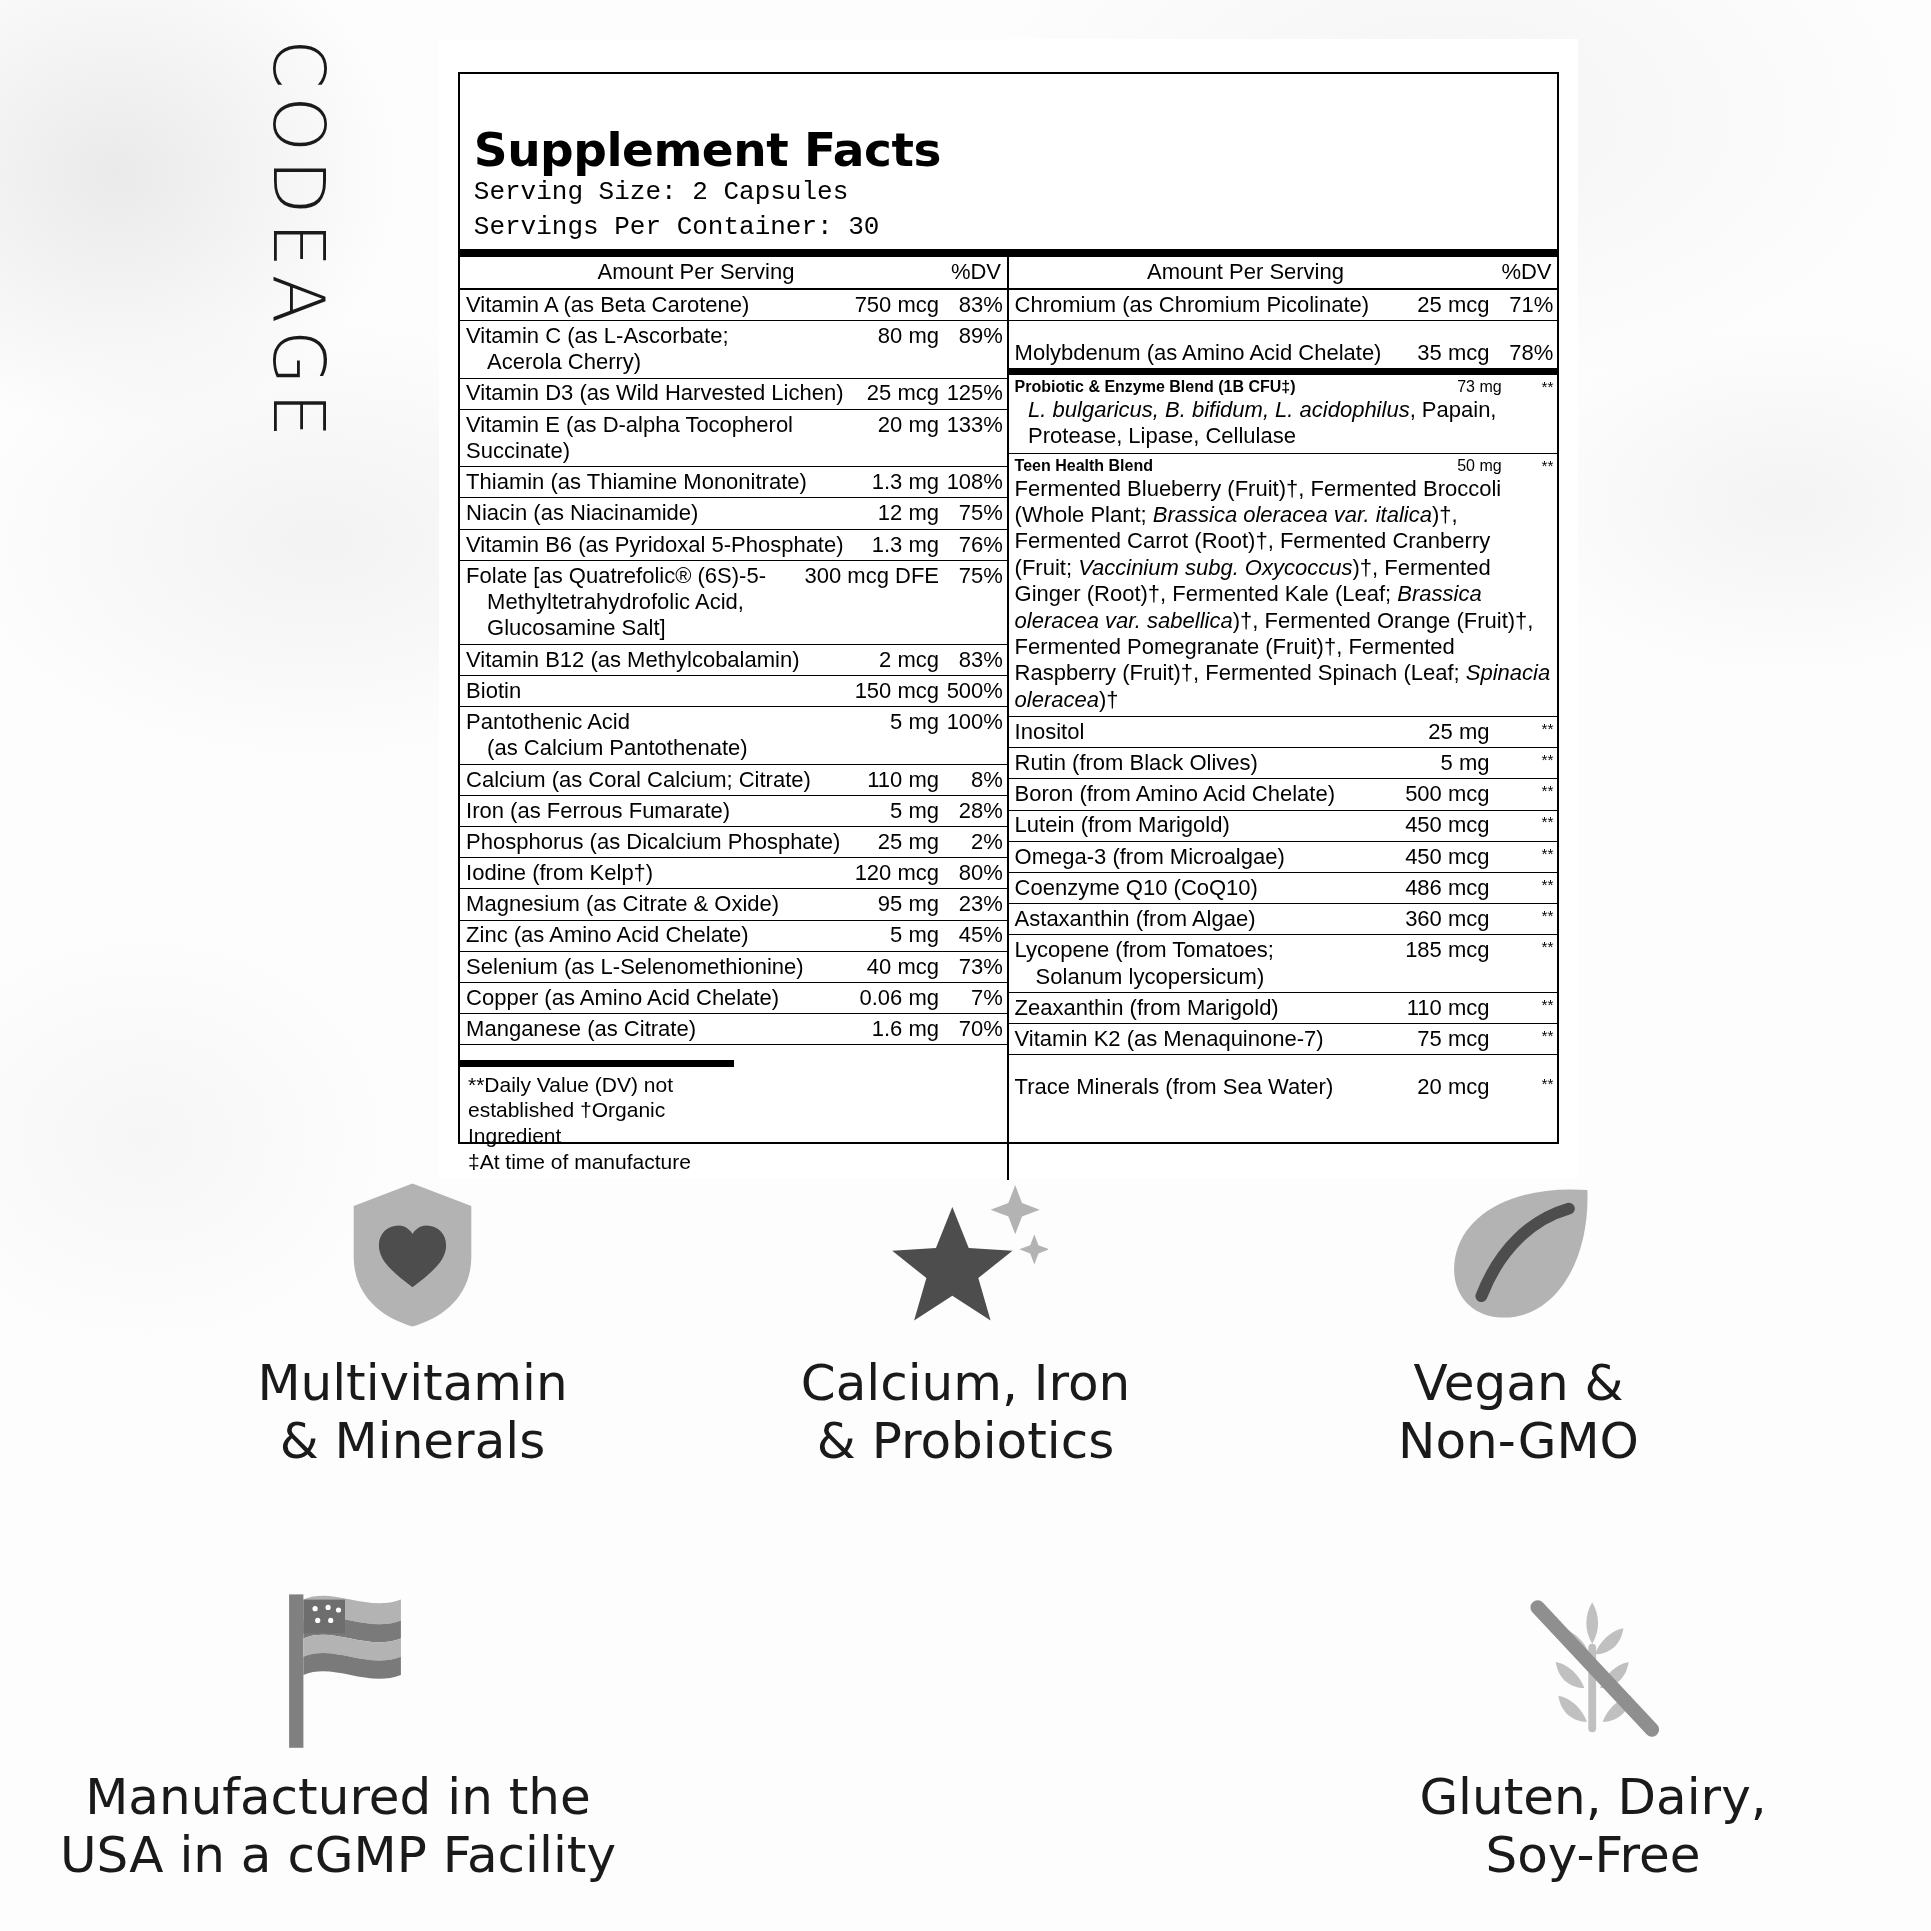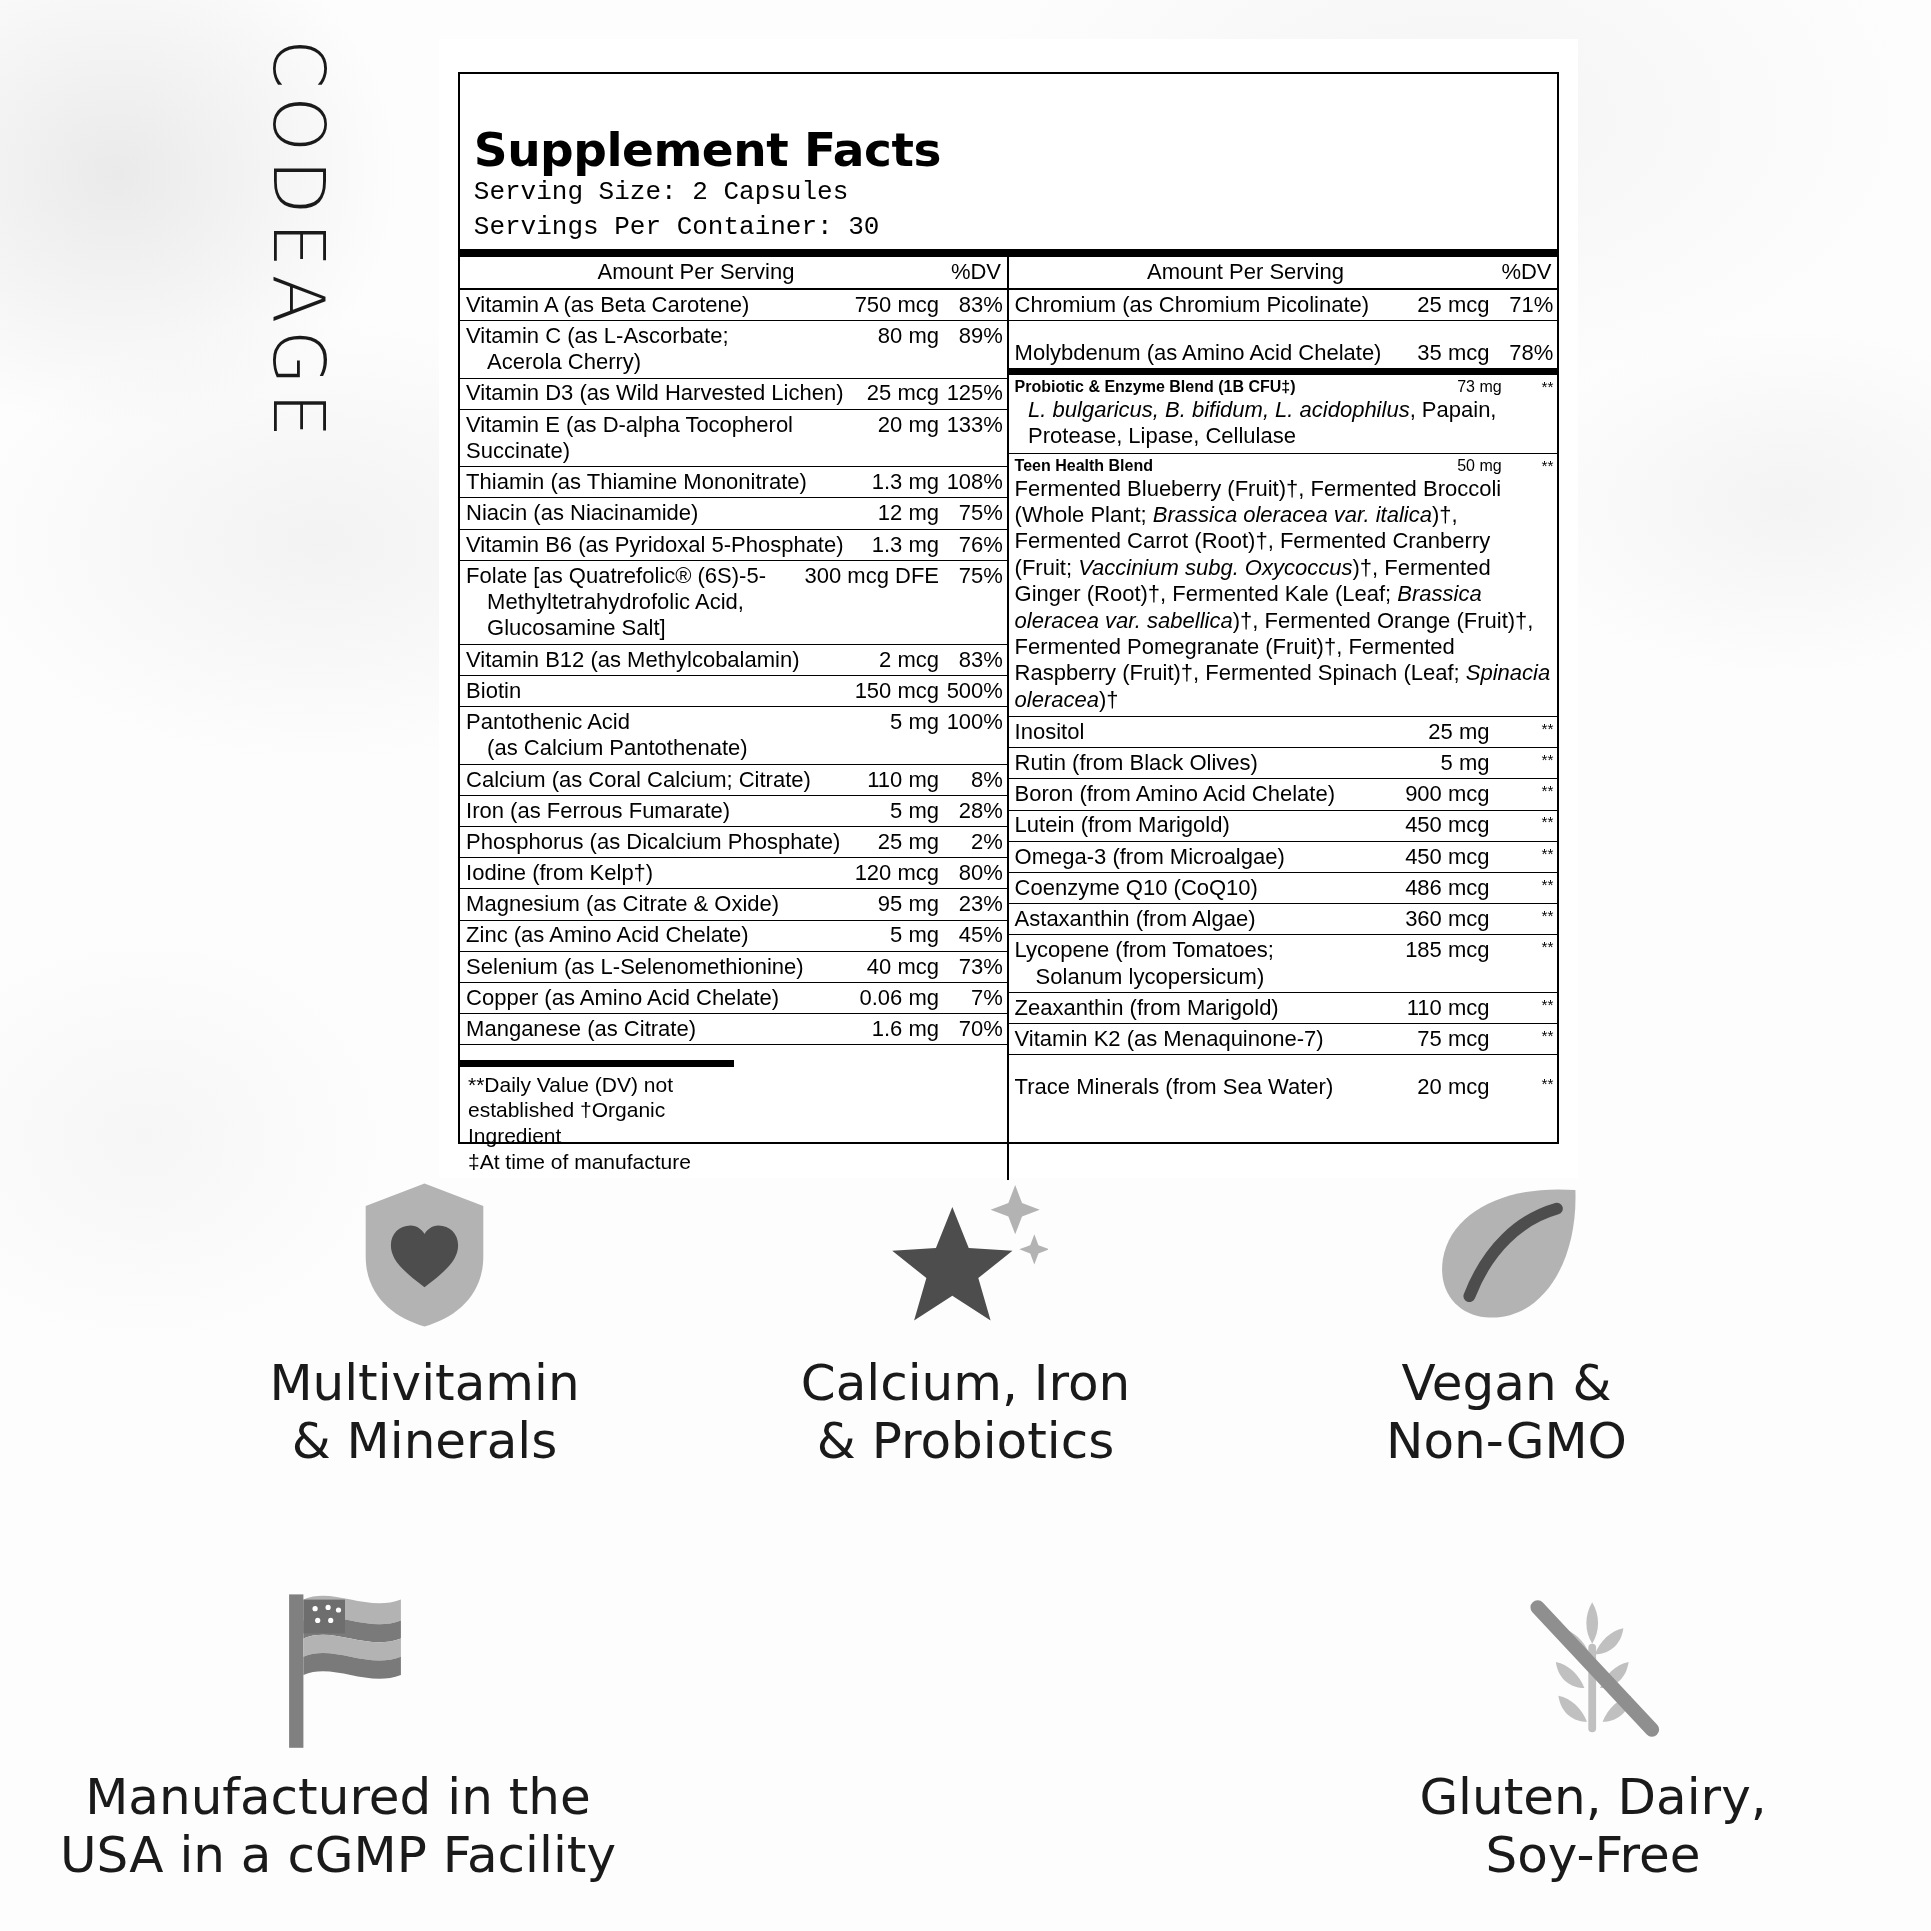--- a/index.html
+++ b/index.html
@@ -101,21 +101,21 @@
     padding:4.8px 7.7px 5.8px 7.7px;
   }
   .left-inner { padding-bottom:0; }
   .blend-head { display:flex; align-items:flex-start; padding:2.9px 3.9px 1px 5.8px; }
   .blend-head .nm { flex:1; font-weight:bold; }
   .blend-head .amt { white-space:nowrap; padding-right:5.8px;}
   .blend-head .pct { width:46px; text-align:right; font-size:15.4px;}
 
   
   .badges { position:absolute; left:0; top:1173px; width:1931px; }
-  .badge-row { display:flex; justify-content:center; }
+  .badge-row { display:flex; justify-content:center;gap:12px; }
   .badge { width:541px; text-align:center; }
   .badge .ic { height:164px; display:flex; align-items:center; justify-content:center; }
   .badge .cap {
     font-family:"DejaVu Sans", sans-serif;
     font-size:50px; line-height:1.16; color:#1a1a1a; font-weight:400;
     margin-top:17.4px;
     white-space:pre-line;
   }
   .row2 { margin-top:116px; display:flex; justify-content:space-between; gap:68px;}
   .badge.wide { width:676px; }
@@ -299,21 +299,21 @@
                 <span class="amt">25 mg</span>
                 <span class="pct star">**</span>
               </div>
               <div class="row">
                 <span class="nm">Rutin (from Black Olives)</span>
                 <span class="amt">5 mg</span>
                 <span class="pct star">**</span>
               </div>
               <div class="row">
                 <span class="nm">Boron (from Amino Acid Chelate)</span>
-                <span class="amt">900 mcg</span>
+                <span class="amt">500 mcg</span>
                 <span class="pct star">**</span>
               </div>
               <div class="row">
                 <span class="nm">Lutein (from Marigold)</span>
                 <span class="amt">450 mcg</span>
                 <span class="pct star">**</span>
               </div>
               <div class="row">
                 <span class="nm">Omega-3 (from Microalgae)</span>
                 <span class="amt">450 mcg</span>

